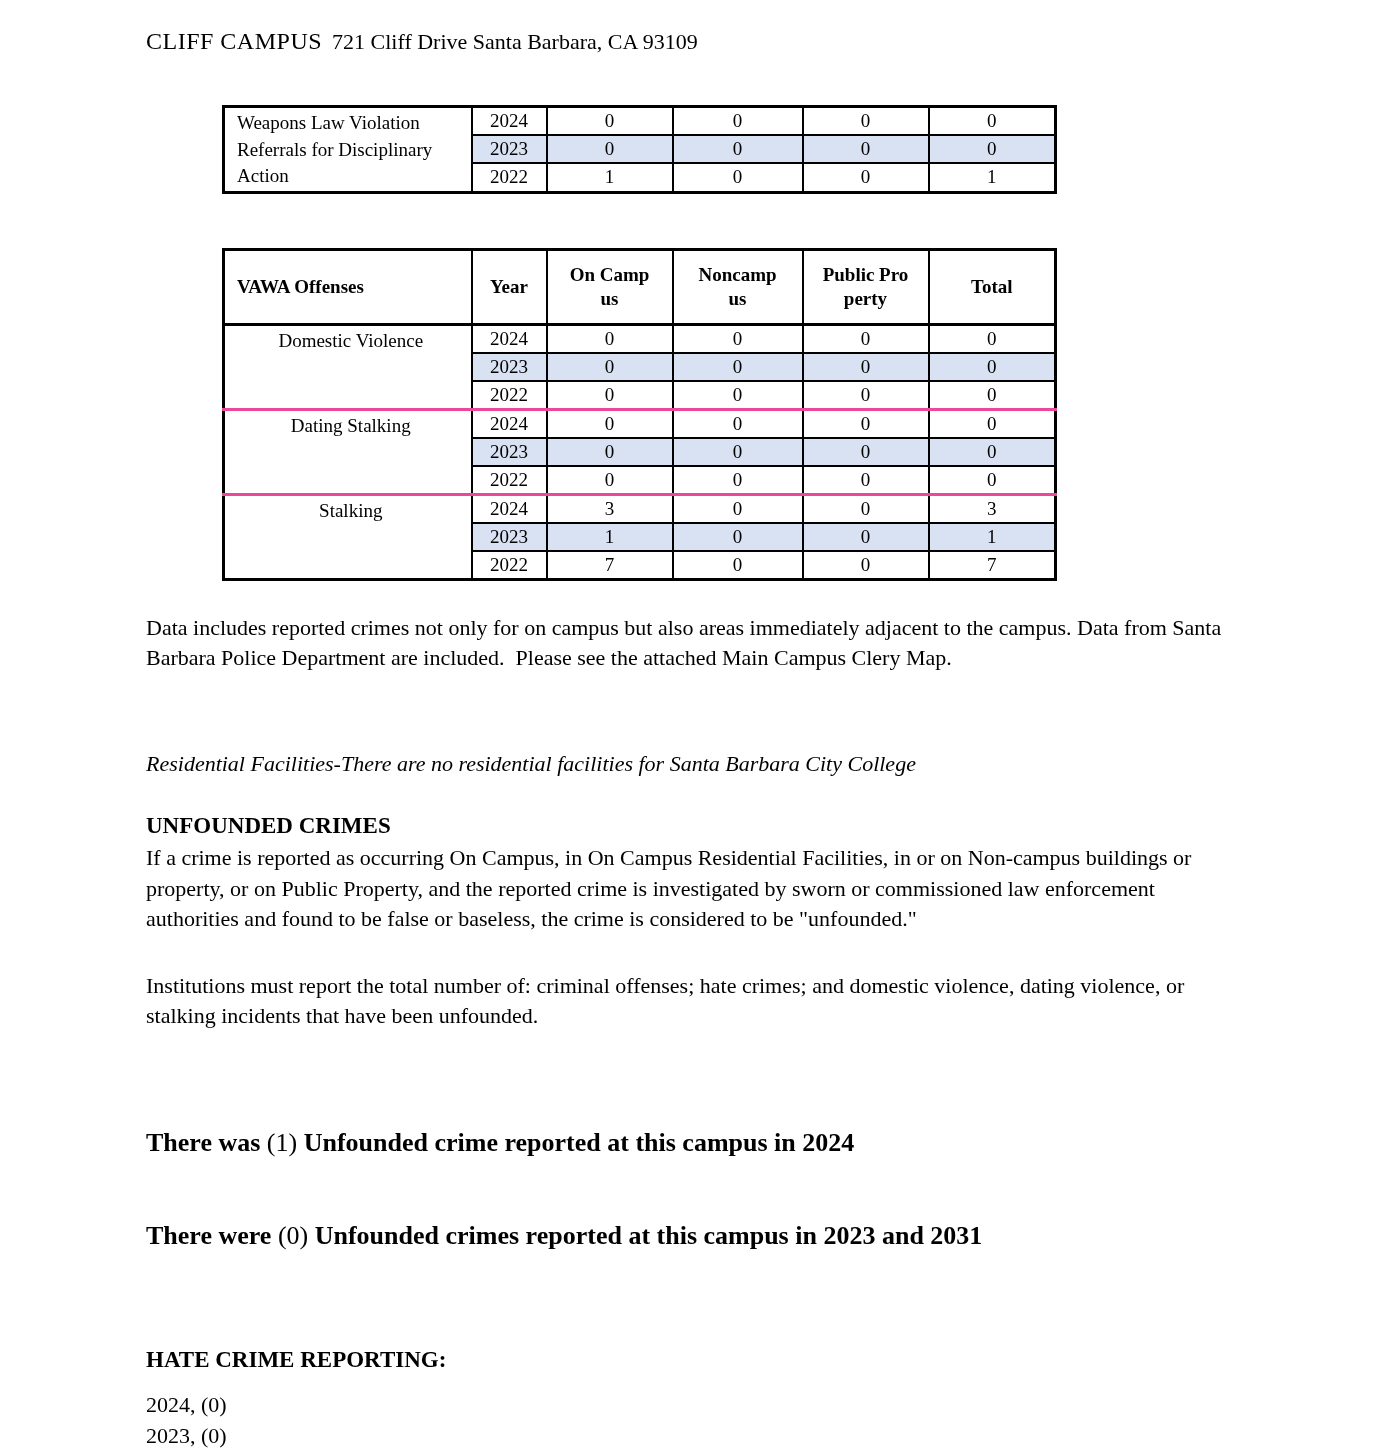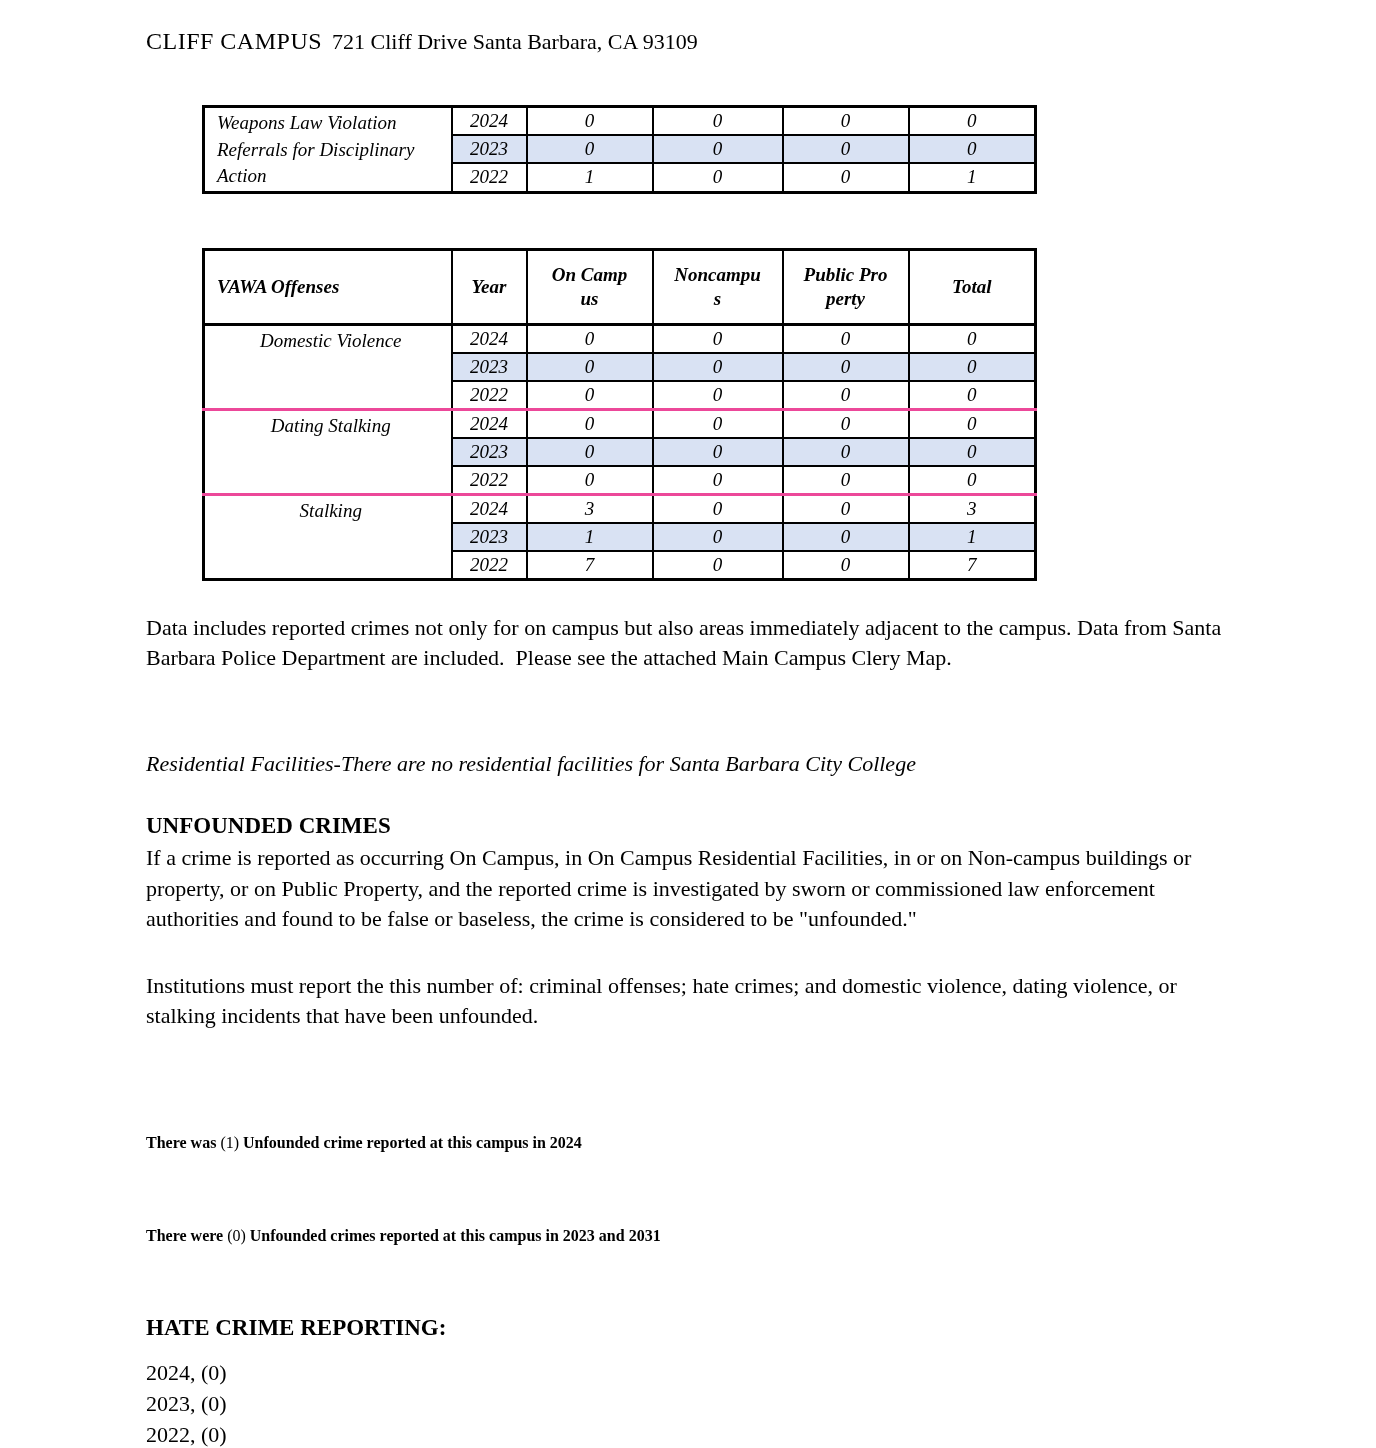--- a/index.html
+++ b/index.html
@@ -19,21 +19,21 @@
   .content {
     margin-left: 146px;
     width: 1096px;
   }
   
   .title-line { white-space: nowrap; line-height: 38px; }
   .campus-name { font-size: 24px; letter-spacing: 0.5px; }
   .campus-address { font-size: 22px; margin-left: 10px; font-family: Liberation Serif, serif; }
 
   
-  .tables-indent { margin-left: 56px; font-style: italic; }
+  .tables-indent { margin-left: 76px; }
   table.ctable {
     border-collapse: collapse;
     table-layout: fixed;
     width: 832px;
     border: 3px solid #000;
     font-size: 19px;
   }
   table.t1 { margin-top: 42px; }
   table.t2 { margin-top: 54px; }
   .ctable td, .ctable th {
@@ -83,27 +83,27 @@
   .section-heading {
     font-size: 23px;
     font-weight: bold;
     line-height: 30px;
   }
   .h-unfounded { margin-top: 32px; }
   .p-unfounded-def { margin-top: 2px; }
   .p-institutions { margin-top: 36px; }
   .stmt-block {
     margin-top: 33px;
-    font-size: 16px;
+    font-size: 26px;
     line-height: 31px;
     white-space: pre-wrap;
   }
   .stmt-bold { font-weight: bold; }
   .stmt-reg { font-weight: normal; }
-  .h-hate { }
+  .h-hate { margin-top: 32px; }
   .years-list {
     margin-top: 14px;
     font-size: 22px;
     line-height: 31px;
   }
 </style>
 </head>
 <body>
 
 <div class="page">
@@ -242,21 +242,21 @@
     </div>
 
     <p class="body-text p-data-note">Data includes reported crimes not only for on campus but also areas immediately adjacent to the campus. Data from Santa Barbara Police Department are included.  Please see the attached Main Campus Clery Map.</p>
 
     <p class="body-text p-residential">Residential Facilities-There are no residential facilities for Santa Barbara City College</p>
 
     <div class="section-heading h-unfounded">UNFOUNDED CRIMES</div>
 
     <p class="body-text p-unfounded-def">If a crime is reported as occurring On Campus, in On Campus Residential Facilities, in or on Non-campus buildings or property, or on Public Property, and the reported crime is investigated by sworn or commissioned law enforcement authorities and found to be false or baseless, the crime is considered to be "unfounded."</p>
 
-    <p class="body-text p-institutions">Institutions must report the this number of: criminal offenses; hate crimes; and domestic violence, dating violence, or stalking incidents that have been unfounded.</p>
+    <p class="body-text p-institutions">Institutions must report the total number of: criminal offenses; hate crimes; and domestic violence, dating violence, or stalking incidents that have been unfounded.</p>
 
     <div class="stmt-block">
       <div><span class="stmt-bold">There was </span><span class="stmt-reg">(1)</span><span class="stmt-bold"> Unfounded crime reported at this campus in 2024</span></div>
       <div><span class="stmt-bold">There were </span><span class="stmt-reg">(0)</span><span class="stmt-bold"> Unfounded crimes reported at this campus in 2023 and 2031</span></div>
     </div>
 
     <div class="section-heading h-hate">HATE CRIME REPORTING:</div>
 
     <div class="years-list">
       <div>2024, (0)</div>

